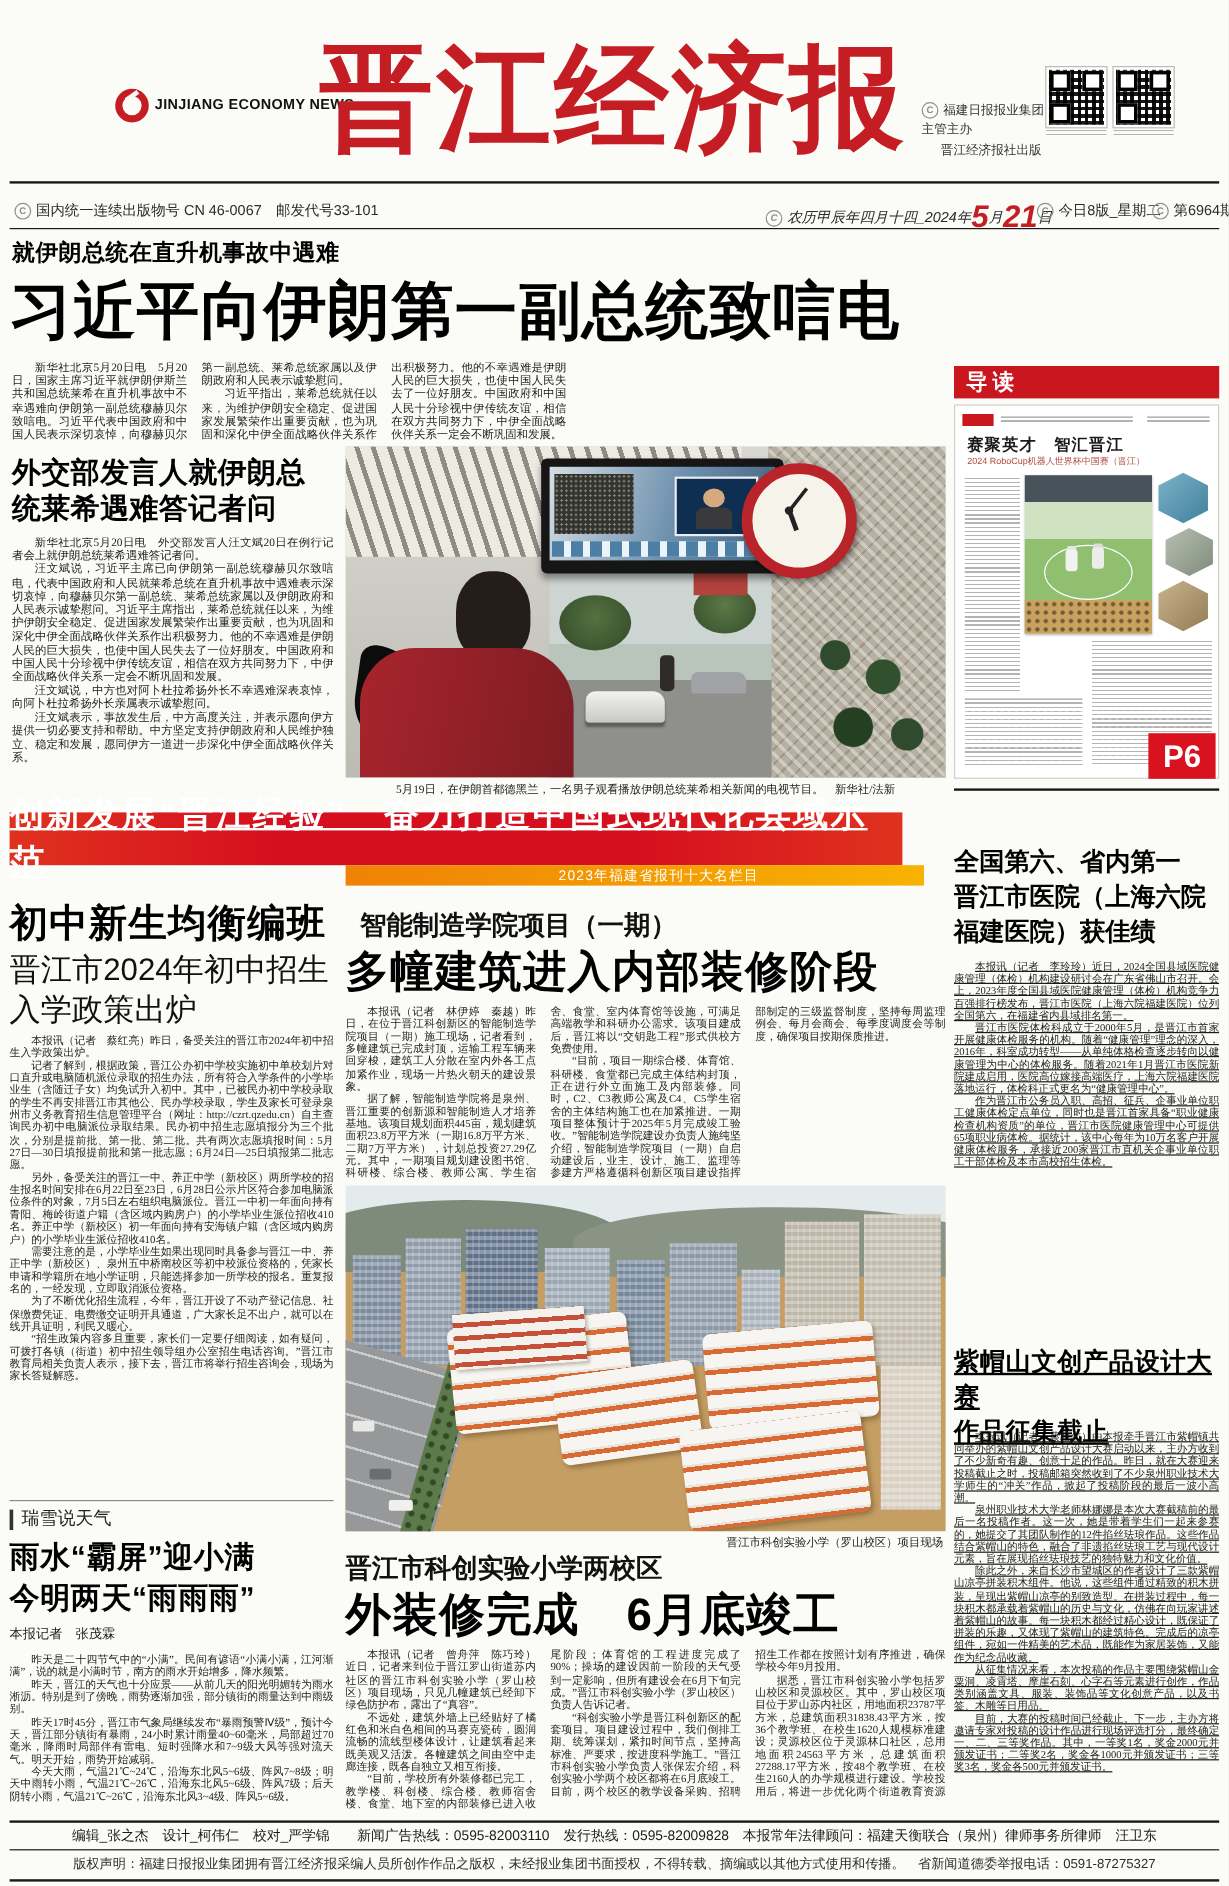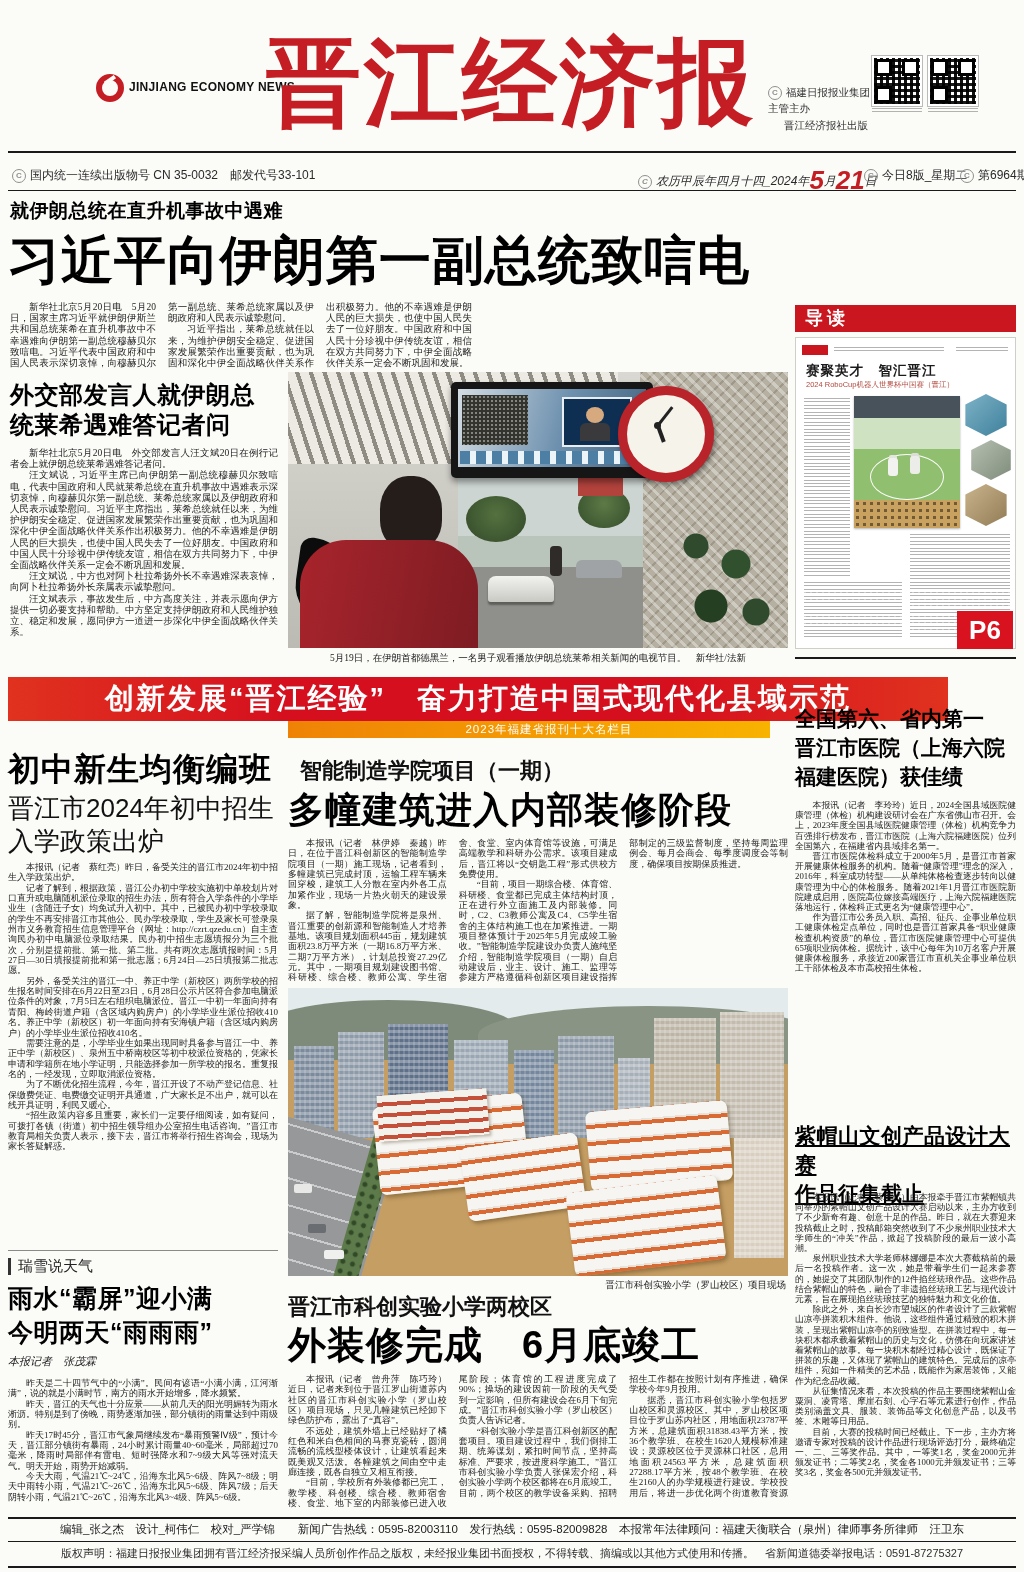--- a/index.html
+++ b/index.html
@@ -5,21 +5,21 @@
   html,body{margin:0;padding:0;background:#e8e8e4;}
   .page{position:relative;width:1024px;height:1572px;margin:0 auto;background:#fbfbf8;
         font-family:"Liberation Sans",sans-serif;color:#141414;overflow:hidden;}
   .abs{position:absolute;}
   .serif{font-family:"Liberation Serif",serif;}
   .pre{white-space:pre-line;}
   .hl{font-weight:bold;color:#000;letter-spacing:0.5px;}
   .article-body p{margin:0;text-indent:2em;text-align:justify;}
   .body-s{font-size:9.5px;line-height:1.18;color:#1c1c1c;overflow:hidden;}
   .body-xs{font-size:9px;line-height:1.15;color:#1c1c1c;overflow:hidden;}
-  .body-xxs{font-size:8.8px;line-height:1.16;color:#1c1c1c;overflow:hidden;}
+  .body-xxs{font-size:8.8px;line-height:1.16;color:#1c1c1c;overflow:hidden;text-decoration:underline;}
   .rule{background:#1a1a1a;}
   .rule-light{background:#8a8a8a;}
   .ccicon{display:inline-block;width:12px;height:12px;border:1px solid #8f8f8f;border-radius:50%;
           font-size:8px;line-height:11px;text-align:center;color:#8f8f8f;font-weight:bold;
           vertical-align:1px;margin-right:4px;}
   .rednum{color:#c41e24;font-weight:bold;font-size:26px;line-height:1;vertical-align:-4px;}
   .tlines{background:repeating-linear-gradient(180deg,#9a9a9a 0 1px,transparent 1px 3.4px);opacity:.75;}
   .hex{clip-path:polygon(50% 0,93% 25%,93% 75%,50% 100%,7% 75%,7% 25%);}
   .qr{background:
       repeating-linear-gradient(0deg,rgba(0,0,0,.9) 0 3px,transparent 3px 6px),
@@ -60,21 +60,21 @@
     <span class="fp" style="right:1px;top:1px;"></span>
     <span class="fp" style="left:1px;bottom:1px;"></span>
   </div>
   <div class="abs tlines" style="left:872px;top:108px;width:50px;height:6px;"></div>
   <div class="abs tlines" style="left:928px;top:108px;width:50px;height:6px;"></div>
 
   <div class="abs rule" style="left:8px;top:151px;width:1008px;height:2px;"></div>
 
   <div class="abs" style="left:12px;top:162px;width:1004px;height:26px;font-size:12px;color:#2a2a2a;">
     <span class="abs" style="left:0;top:5px;">
-      <span class="ccicon">C</span><span>国内统一连续出版物号 CN 35-0032　邮发代号33-101</span>
+      <span class="ccicon">C</span><span>国内统一连续出版物号 CN 46-0067　邮发代号33-101</span>
     </span>
     <span class="abs" style="left:626px;top:5px;white-space:nowrap;font-style:italic;">
       <span class="ccicon">C</span><span>农历甲辰年四月十四_2024年</span><span class="rednum">5</span><span>月</span><span class="rednum">21</span><span>日</span>
     </span>
     <span class="abs" style="left:852px;top:5px;white-space:nowrap;">
       <span class="ccicon">C</span><span>今日8版_星期二</span>
     </span>
     <span class="abs" style="left:948px;top:5px;white-space:nowrap;">
       <span class="ccicon">C</span><span>第6964期</span>
     </span>
@@ -148,21 +148,21 @@
     <div class="abs hex" style="left:166px;top:56px;width:48px;height:42px;background:linear-gradient(135deg,#7fb4c9,#3d7f9a);"></div>
     <div class="abs hex" style="left:172px;top:102px;width:46px;height:40px;background:linear-gradient(135deg,#b9c2b4,#7d8a78);"></div>
     <div class="abs hex" style="left:166px;top:146px;width:48px;height:42px;background:linear-gradient(135deg,#cbb68f,#8f7a54);"></div>
     <div class="abs tlines" style="left:8px;top:244px;width:98px;height:56px;"></div>
     <div class="abs tlines" style="left:114px;top:196px;width:100px;height:104px;"></div>
     <div class="abs" style="left:0;top:252px;width:221px;height:60px;background:linear-gradient(#35948a 0 55%,#2c4a46 55% 100%);background-image:radial-gradient(rgba(255,255,255,.35) 1px,transparent 1.5px);background-size:6px 6px;"></div>
   </div>
   <div class="abs" style="left:957px;top:611px;width:56px;height:38px;background:#d8121f;color:#fff;font-size:26px;font-weight:bold;display:flex;align-items:center;justify-content:center;">P6</div>
   <div class="abs rule" style="left:795px;top:657px;width:221px;height:2px;"></div>
 
-  <div class="abs" style="left:8px;top:677px;width:940px;height:44px;background:linear-gradient(90deg,#e0321f,#d50f1e 30%,#d50f1e 70%,#e0321f);color:#fff;font-size:29px;font-weight:bold;display:flex;align-items:center;justify-content:center;letter-spacing:2px;">创新发展“晋江经验”　奋力打造中国式现代化县域示范</div>
+  <div class="abs" style="left:8px;top:677px;width:744px;height:44px;background:linear-gradient(90deg,#e0321f,#d50f1e 30%,#d50f1e 70%,#e0321f);color:#fff;font-size:29px;font-weight:bold;display:flex;align-items:center;justify-content:center;letter-spacing:2px;text-decoration:underline;">创新发展“晋江经验”　奋力打造中国式现代化县域示范</div>
   <div class="abs" style="left:288px;top:721px;width:442px;height:17px;background:linear-gradient(90deg,#ef8206,#f8b200);color:#fff;font-size:11.5px;display:flex;align-items:center;justify-content:center;letter-spacing:1px;padding-left:40px;">2023年福建省报刊十大名栏目</div>
 
   <div class="abs hl" style="left:8px;top:748px;font-size:32px;letter-spacing:1px;">初中新生均衡编班</div>
   <div class="abs" style="left:8px;top:792px;width:272px;font-size:26px;font-weight:500;color:#111;line-height:1.25;">晋江市2024年初中招生入学政策出炉</div>
   <div class="abs article-body body-xs serif" style="left:8px;top:862px;width:270px;height:386px;">
     <p>本报讯（记者　蔡红亮）昨日，备受关注的晋江市2024年初中招生入学政策出炉。</p>
     <p>记者了解到，根据政策，晋江公办初中学校实施初中单校划片对口直升或电脑随机派位录取的招生办法，所有符合入学条件的小学毕业生（含随迁子女）均免试升入初中。其中，已被民办初中学校录取的学生不再安排晋江市其他公、民办学校录取，学生及家长可登录泉州市义务教育招生信息管理平台（网址：http://czrt.qzedu.cn）自主查询民办初中电脑派位录取结果。民办初中招生志愿填报分为三个批次，分别是提前批、第一批、第二批。共有两次志愿填报时间：5月27日—30日填报提前批和第一批志愿；6月24日—25日填报第二批志愿。</p>
     <p>另外，备受关注的晋江一中、养正中学（新校区）两所学校的招生报名时间安排在6月22日至23日，6月28日公示片区符合参加电脑派位条件的对象，7月5日左右组织电脑派位。晋江一中初一年面向持有青阳、梅岭街道户籍（含区域内购房户）的小学毕业生派位招收410名。养正中学（新校区）初一年面向持有安海镇户籍（含区域内购房户）的小学毕业生派位招收410名。</p>
     <p>需要注意的是，小学毕业生如果出现同时具备参与晋江一中、养正中学（新校区）、泉州五中桥南校区等初中校派位资格的，凭家长申请和学籍所在地小学证明，只能选择参加一所学校的报名。重复报名的，一经发现，立即取消派位资格。</p>
     <p>为了不断优化招生流程，今年，晋江开设了不动产登记信息、社保缴费凭证、电费缴交证明开具通道，广大家长足不出户，就可以在线开具证明，利民又暖心。</p>
@@ -218,21 +218,21 @@
     <p>泉州职业技术大学老师林娜娜是本次大赛截稿前的最后一名投稿作者。这一次，她是带着学生们一起来参赛的，她提交了其团队制作的12件掐丝珐琅作品。这些作品结合紫帽山的特色，融合了非遗掐丝珐琅工艺与现代设计元素，旨在展现掐丝珐琅技艺的独特魅力和文化价值。</p>
     <p>除此之外，来自长沙市望城区的作者设计了三款紫帽山凉亭拼装积木组件。他说，这些组件通过精致的积木拼装，呈现出紫帽山凉亭的别致造型。在拼装过程中，每一块积木都承载着紫帽山的历史与文化，仿佛在向玩家讲述着紫帽山的故事。每一块积木都经过精心设计，既保证了拼装的乐趣，又体现了紫帽山的建筑特色。完成后的凉亭组件，宛如一件精美的艺术品，既能作为家居装饰，又能作为纪念品收藏。</p>
     <p>从征集情况来看，本次投稿的作品主要围绕紫帽山金粟洞、凌霄塔、摩崖石刻、心字石等元素进行创作，作品类别涵盖文具、服装、装饰品等文化创意产品，以及书签、木雕等日用品。</p>
     <p>目前，大赛的投稿时间已经截止。下一步，主办方将邀请专家对投稿的设计作品进行现场评选打分，最终确定一、二、三等奖作品。其中，一等奖1名，奖金2000元并颁发证书；二等奖2名，奖金各1000元并颁发证书；三等奖3名，奖金各500元并颁发证书。</p>
   </div>
 
   <div class="abs rule-light" style="left:8px;top:1250px;width:270px;height:1px;"></div>
   <div class="abs" style="left:8px;top:1258px;font-size:15px;color:#222;border-left:3px solid #333;padding-left:7px;line-height:1.1;">瑞雪说天气</div>
   <div class="abs hl pre" style="left:8px;top:1282px;font-size:25px;line-height:1.35;">雨水“霸屏”迎小满
 今明两天“雨雨雨”</div>
-  <div class="abs" style="left:8px;top:1354px;font-size:11px;color:#222;font-style:italic;">本报记者　张茂霖</div>
+  <div class="abs" style="left:8px;top:1354px;font-size:11px;color:#222;">本报记者　张茂霖</div>
   <div class="abs article-body body-xs serif" style="left:8px;top:1378px;width:270px;height:134px;">
     <p>昨天是二十四节气中的“小满”。民间有谚语“小满小满，江河渐满”，说的就是小满时节，南方的雨水开始增多，降水频繁。</p>
     <p>昨天，晋江的天气也十分应景——从前几天的阳光明媚转为雨水淅沥。特别是到了傍晚，雨势逐渐加强，部分镇街的雨量达到中雨级别。</p>
     <p>昨天17时45分，晋江市气象局继续发布“暴雨预警Ⅳ级”，预计今天，晋江部分镇街有暴雨，24小时累计雨量40~60毫米，局部超过70毫米，降雨时局部伴有雷电、短时强降水和7~9级大风等强对流天气。明天开始，雨势开始减弱。</p>
     <p>今天大雨，气温21℃~24℃，沿海东北风5~6级、阵风7~8级；明天中雨转小雨，气温21℃~26℃，沿海东北风5~6级、阵风7级；后天阴转小雨，气温21℃~26℃，沿海东北风3~4级、阵风5~6级。</p>
   </div>
 
   <div class="abs" style="left:288px;top:1292px;font-size:22px;font-weight:600;color:#111;">晋江市科创实验小学两校区</div>
   <div class="abs hl" style="left:288px;top:1320px;font-size:38px;letter-spacing:1px;">外装修完成　6月底竣工</div>
   <div class="abs article-body body-xs serif" style="left:288px;top:1374px;width:500px;height:140px;column-count:3;column-gap:12px;column-fill:auto;">

